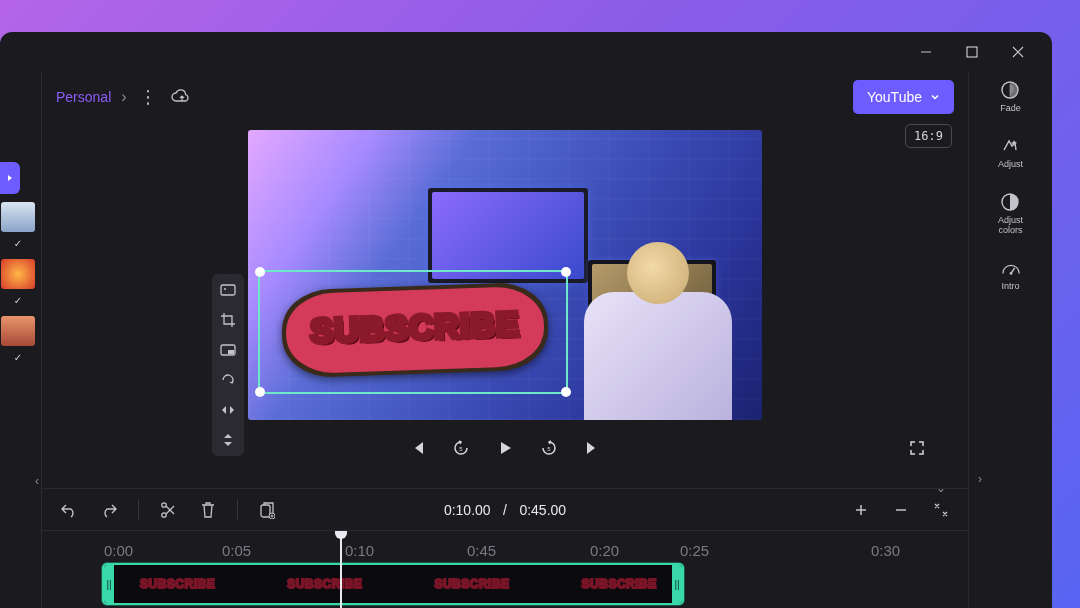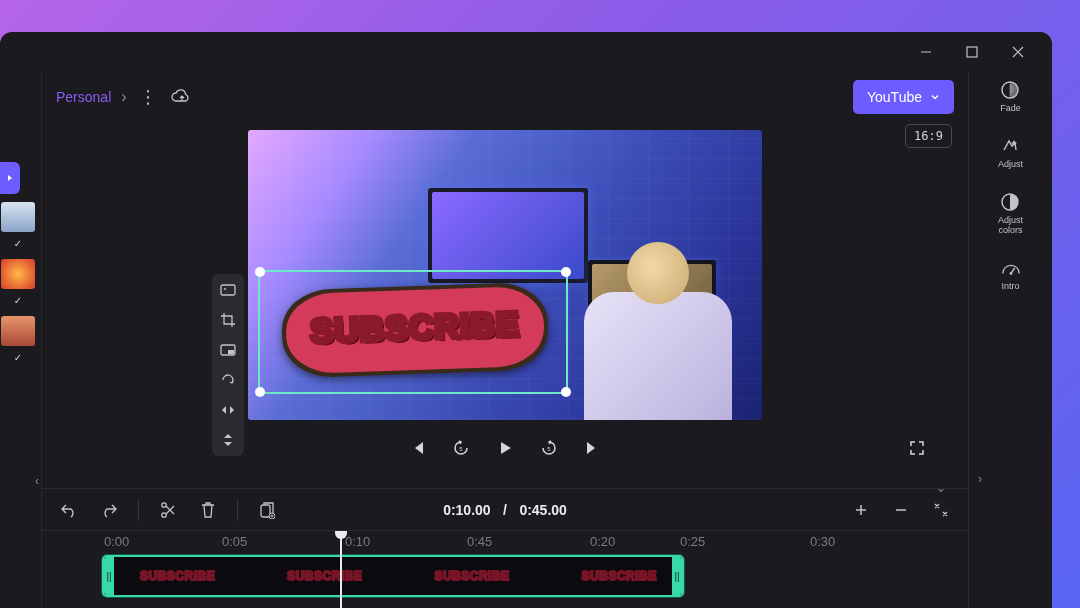--- a/index.html
+++ b/index.html
@@ -51,25 +51,25 @@
 .pb-btn { cursor: pointer; width:22px; height:22px; display:flex; align-items:center; justify-content:center; }
 .fullscreen { position: absolute; right: 40px; }
 .prop-panel { width: 84px; border-left: 1px solid #2a2a30; display: flex; flex-direction: column; align-items: center; padding-top: 8px; gap: 22px; }
 .prop-item { display: flex; flex-direction: column; align-items: center; gap: 4px; color: #c2c2c8; cursor: pointer; }
 .prop-item .lbl { font-size: 9px; text-align: center; line-height: 1.1; }
 .prop-icon { width: 20px; height: 20px; display:flex; align-items:center; justify-content:center; }
 .collapse-right { position: absolute; right: 70px; top: 440px; color:#8a8a94; font-size:12px; cursor:pointer; }
 .timeline-toolbar { height: 42px; border-top: 1px solid #2a2a30; display: flex; align-items: center; padding: 0 14px; gap: 14px; color: #c2c2c8; position: relative; }
 .tl-btn { width: 26px; height: 26px; display:flex; align-items:center; justify-content:center; cursor:pointer; }
 .tl-sep { width: 1px; height: 22px; background: #34343c; margin: 0 2px; }
-.playhead-time { position: absolute; left: 50%; transform: translateX(-50%); font-family: ui-monospace, monospace; color: #eaeaf0; font-size: 14px; font-weight: bold; }
+.playhead-time { position: absolute; left: 50%; transform: translateX(-50%); font-family: ui-monospace, monospace; color: #eaeaf0; font-size: 14px; }
 .zoom-controls { margin-left: auto; display: flex; gap: 14px; align-items: center; }
 .chev-down { position:absolute; right: 22px; top: -8px; color:#8a8a94; font-size:12px; cursor:pointer; }
 .timeline { height: 78px; border-top: 1px solid #2a2a30; position: relative; overflow: hidden; }
-.ruler { height: 20px; position: relative; font-size: 13px; color: #7a7a82; font-family: ui-monospace, monospace; }
+.ruler { height: 20px; position: relative; font-size: 15px; color: #7a7a82; font-family: ui-monospace, monospace; margin-top: 8px; }
 .ruler .tickmark { position: absolute; top: 3px; }
 .track-area { position: relative; height: 50px; }
 .clip { position: absolute; top: 4px; left: 60px; width: 582px; height: 42px; background: #0a0a0f; border: 2px solid #38d8a8; border-radius: 5px; overflow: hidden; display: flex; align-items: center; box-shadow: 0 0 0 1px #1a5848; }
 .clip-handle { width: 10px; height: 100%; background: #38d8a8; display:flex; align-items:center; justify-content:center; color:#0a3428; font-size:10px; flex-shrink:0; }
 .clip-content { flex:1; display:flex; align-items:center; gap: 72px; padding-left: 26px; overflow: hidden; }
 .mini-sub { font-family:"Arial Black",sans-serif; font-weight:900; font-size:12px; color:#ff8aac; -webkit-text-stroke:2px #7a1528; letter-spacing:.5px; text-shadow: 1px 1px 0 #4a0a18; }
 .playhead { position: absolute; top: 0; left: 298px; width: 2px; height: 78px; background: #eaeaf0; }
 .playhead::before { content:""; position:absolute; top:-2px; left:-5px; width:12px; height:10px; background:#eaeaf0; border-radius: 3px 3px 6px 6px; }
 svg { display: block; }
 </style>
@@ -295,21 +295,21 @@
       </div>
 
       <div class="timeline">
         <div class="ruler">
           <span class="tickmark" style="left:62px">0:00</span>
           <span class="tickmark" style="left:180px">0:05</span>
           <span class="tickmark" style="left:303px">0:10</span>
           <span class="tickmark" style="left:425px">0:45</span>
           <span class="tickmark" style="left:548px">0:20</span>
           <span class="tickmark" style="left:638px">0:25</span>
-          <span class="tickmark" style="left:768px">0:30</span>
+          <span class="tickmark" style="left:829px">0:30</span>
           <span class="tickmark" style="left:926px">0:35</span>
         </div>
         <div class="track-area">
           <div class="clip">
             <div class="clip-handle">||</div>
             <div class="clip-content">
               <span class="mini-sub">SUBSCRIBE</span>
               <span class="mini-sub">SUBSCRIBE</span>
               <span class="mini-sub">SUBSCRIBE</span>
               <span class="mini-sub">SUBSCRIBE</span>

